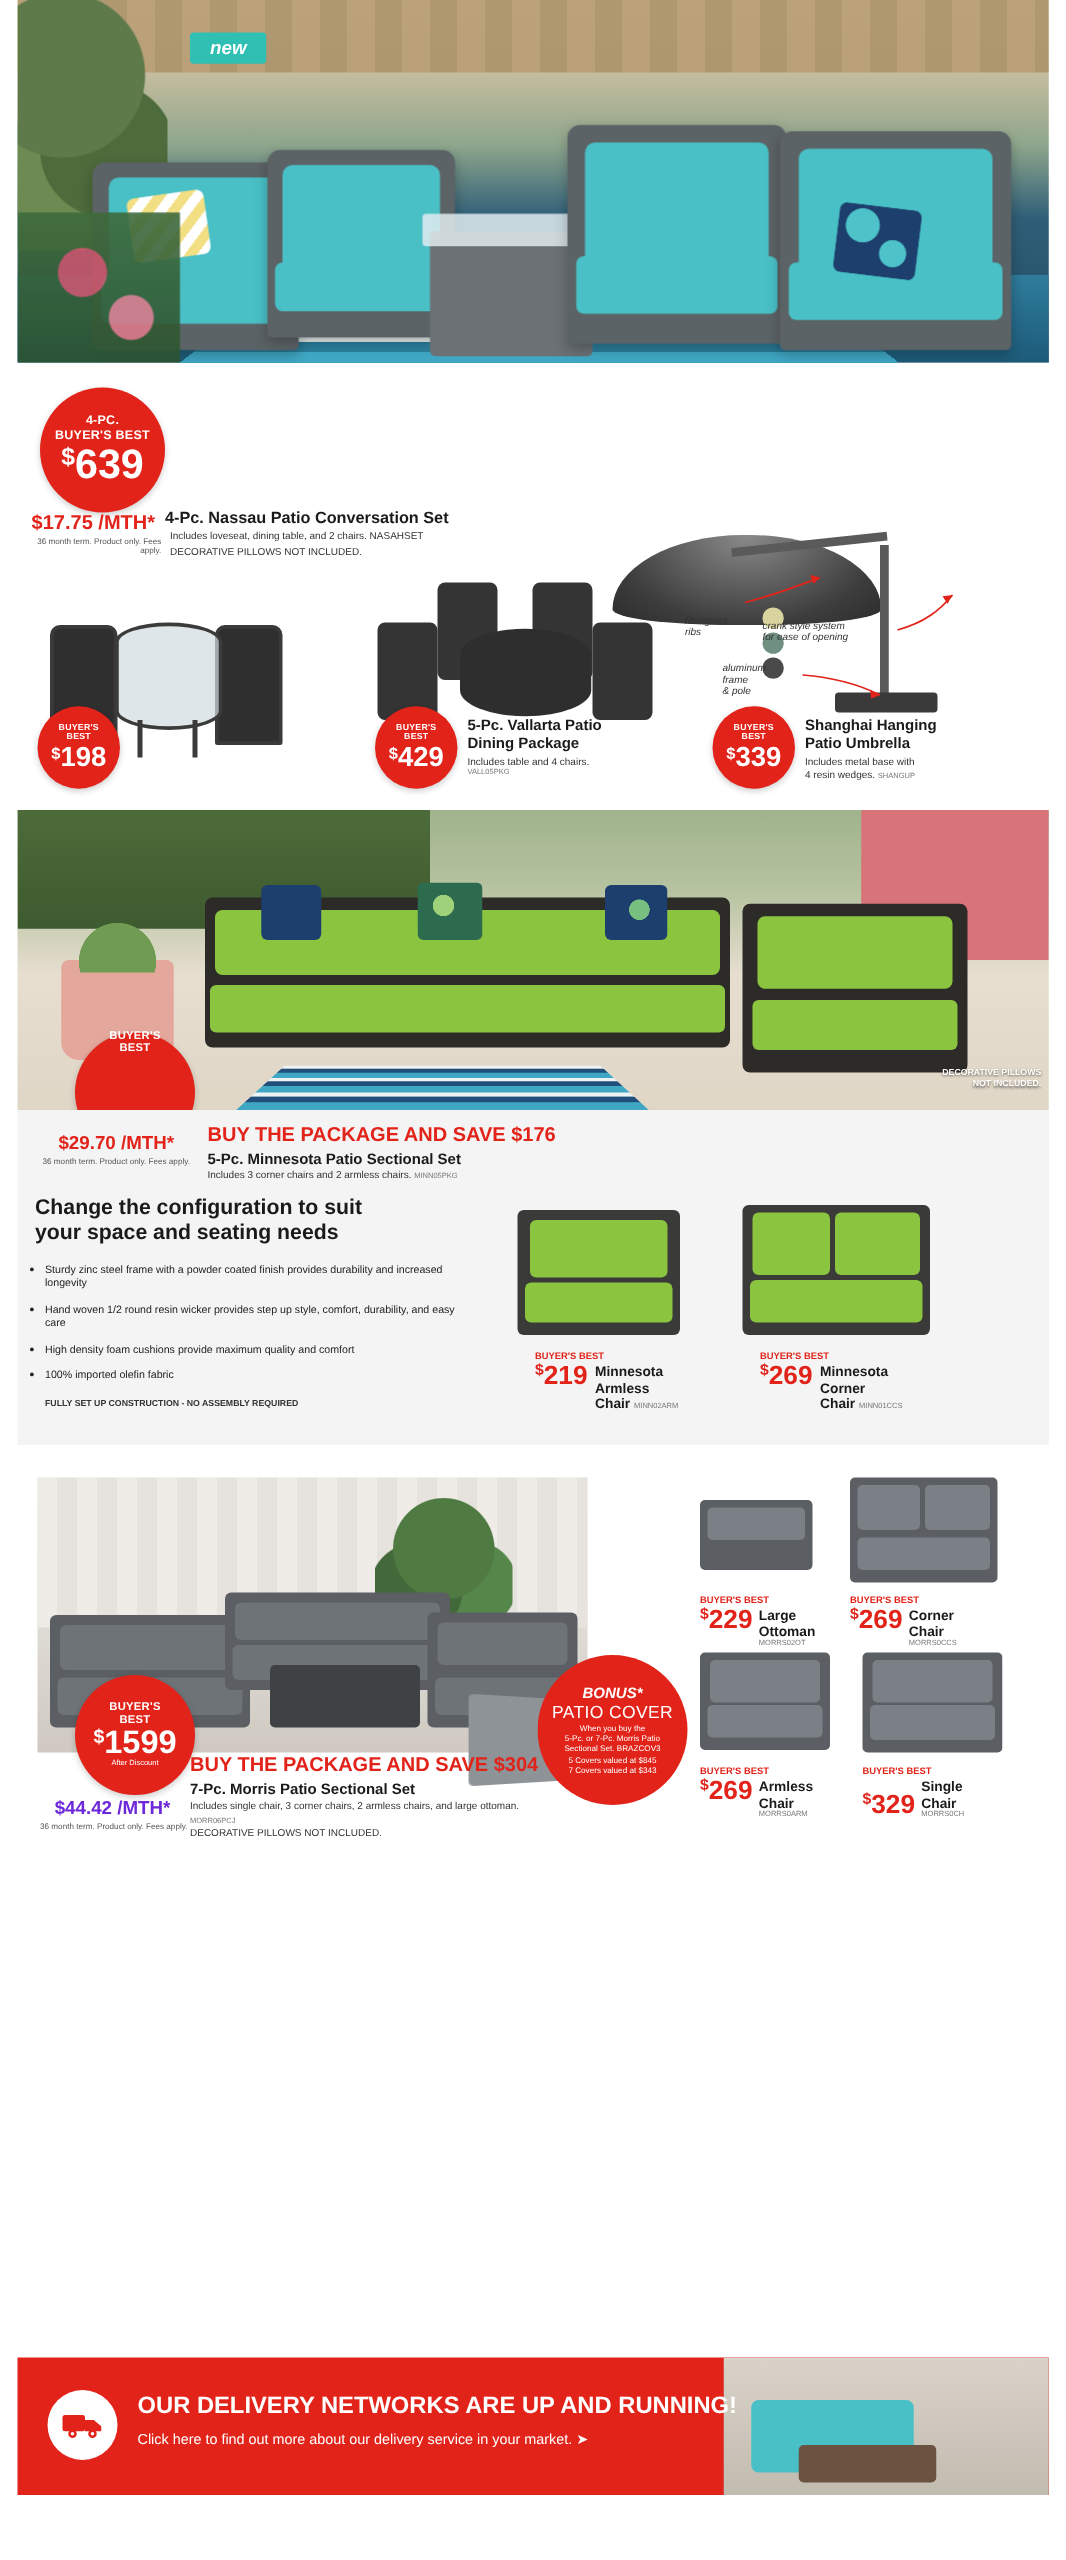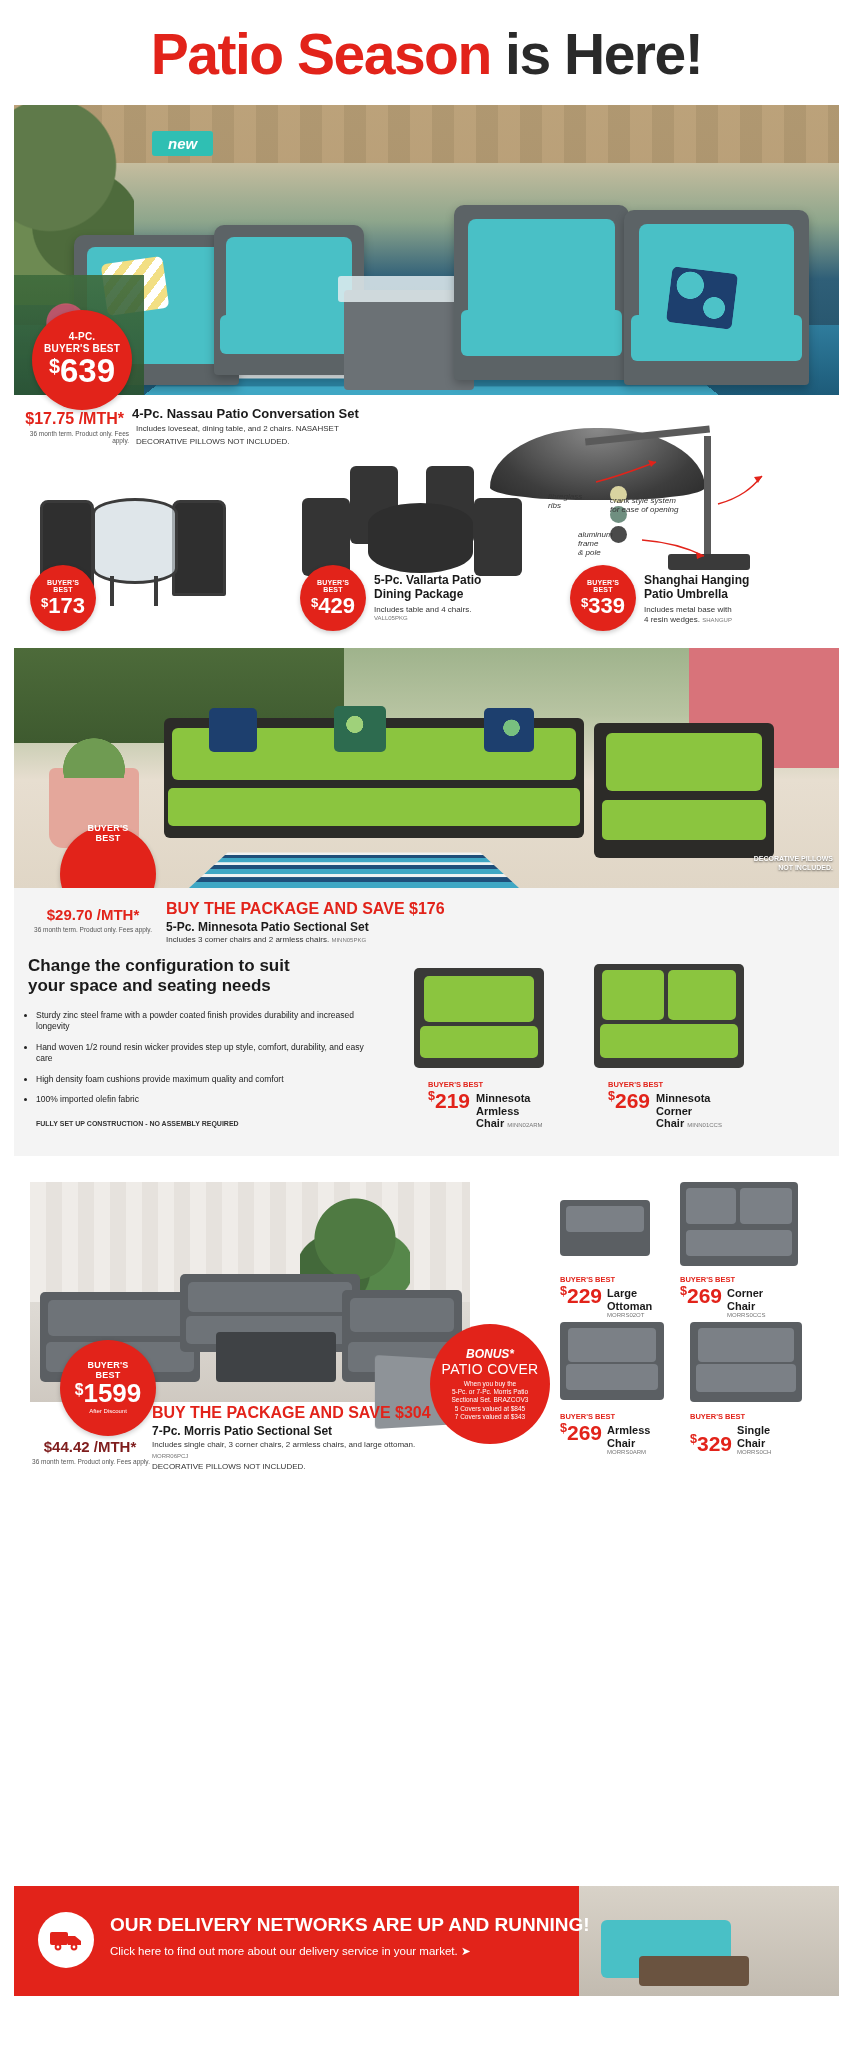--- a/index.html
+++ b/index.html
@@ -307,21 +307,21 @@
   .msec .cu { position: absolute; background: #6e7378; border-radius: 5px; }
   .mtable { position: absolute; left: 186px; top: 150px; width: 120px; height: 50px; background: #3f4245; border-radius: 4px; }
 
   .bub-1599 { left: 60px; top: 1340px; width: 96px; height: 96px; }
   .bub-1599 .lbl { font-size: 9px; }
   .bub-1599 .amt { font-size: 26px; }
 
   .morris-save { position: absolute; left: 152px; top: 1404px; color: #e2231a; font-size: 16px; font-weight: 700; }
   .morris-title { position: absolute; left: 152px; top: 1424px; font-size: 12px; font-weight: 700; }
   .morris-desc { position: absolute; left: 152px; top: 1440px; font-size: 8px; color: #333; width: 300px; line-height: 1.35; }
-  .morris-mth { position: absolute; left: 30px; top: 1438px; width: 120px; text-align: center; color: #7f1d1d; font-size: 15px; font-weight: 700; }
+  .morris-mth { position: absolute; left: 30px; top: 1438px; width: 120px; text-align: center; color: #6d28d9; font-size: 15px; font-weight: 700; }
   .morris-terms { position: absolute; left: 26px; top: 1458px; width: 130px; text-align: center; font-size: 6.5px; color: #555; }
 
   .bonus-badge {
     position: absolute; left: 430px; top: 1324px; width: 120px; height: 120px;
     background: #e2231a; border-radius: 50%; color: #fff; text-align: center;
     display: flex; flex-direction: column; align-items: center; justify-content: center; padding: 8px;
   }
   .bonus-badge .b1 { font-size: 12px; font-weight: 700; font-style: italic; }
   .bonus-badge .b2 { font-size: 14px; font-weight: 400; letter-spacing: .3px; }
   .bonus-badge .b3 { font-size: 6.5px; line-height: 1.25; margin-top: 3px; }
@@ -350,26 +350,20 @@
     background: linear-gradient(180deg,#d8d2c8 0%,#c2bbb0 100%);
   }
   .banner .photo .sofa { position: absolute; left: 22px; top: 34px; width: 130px; height: 58px; background: #49c0c6; border-radius: 6px; }
   .banner .photo .tbl { position: absolute; left: 60px; top: 70px; width: 110px; height: 30px; background: #6a5340; border-radius: 4px; }
 </style>
 </head>
 <body>
 
 <div class="page">
 
-  <div class="header">
-    <h1>
-      <span class="h-red">Patio Season</span>
-      <span class="h-dark">is Here!</span>
-    </h1>
-  </div>
 
   <div class="hero1">
     <div class="wood-top"></div>
     <div class="foliage-l"></div>
     <div class="pool"></div>
     <div class="rug"></div>
     <div class="chair c1">
         <div class="cush"></div>
         <div class="seat"></div>
       </div>
@@ -456,21 +450,21 @@
         <polygon points="272,58 264,59 268,65" fill="#e2231a"></polygon>
         <path d="M152 122 C 178 124, 198 130, 214 138" stroke="#e2231a" stroke-width="1.4" fill="none"></path>
         <polygon points="214,138 206,134 207,141" fill="#e2231a"></polygon>
       </svg>
     </div>
   </div>
 
   <div class="bubble bub-sm bub-109">
     <div class="lbl">BUYER'S</div>
     <div class="lbl">BEST</div>
-    <div class="amt"><span class="cur">$</span><span>173</span></div>
+    <div class="amt"><span class="cur">$</span><span>198</span></div>
   </div>
 
   <div class="bubble bub-sm bub-429">
     <div class="lbl">BUYER'S</div>
     <div class="lbl">BEST</div>
     <div class="amt"><span class="cur">$</span><span>429</span></div>
   </div>
   <div class="pitem p-vallarta">
     <div>5-Pc. Vallarta Patio</div>
     <div>Dining Package</div>

